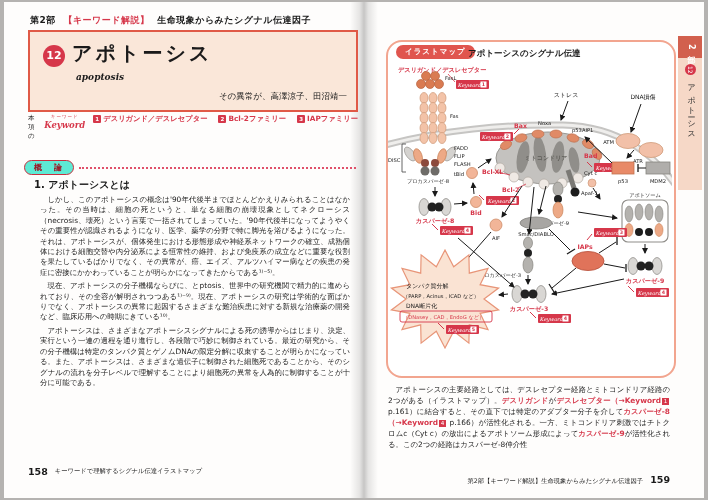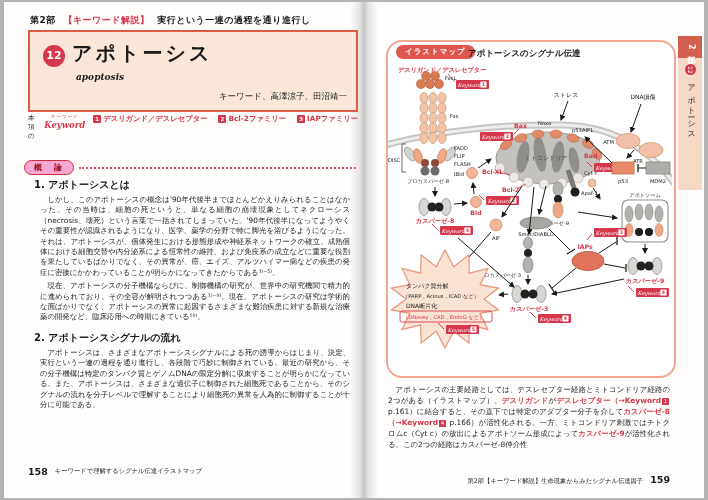--- a/index.html
+++ b/index.html
@@ -24,21 +24,21 @@
   .kwlbl{display:inline-flex;flex-direction:column;align-items:center;line-height:1;margin-top:1px}
   .kwruby{font-size:4.5px;color:#d6374a;letter-spacing:1px}
   .kwpre{font-size:6.5px;color:#1a1a1a}
   .kwword{font:italic bold 8.5px "DejaVu Serif",serif;color:#d6374a}
   .kwitems{display:flex;flex-direction:column;gap:3px}
   .kwline{display:flex;gap:11px}
   .kwitem{display:inline-flex;align-items:center;gap:2px;color:#d6374a;font-weight:bold;font-size:7.3px;white-space:nowrap}
   .kwnum{display:inline-block;width:8px;height:8px;background:#d6374a;color:#fff;font-size:5.5px;
     line-height:8px;text-align:center;border-radius:1px}
   #ovrow{left:24px;top:160px;width:332px;display:flex;align-items:center}
-  #ovbadge{background:#f9a8d4;border:1.2px solid #c92f3f;color:#9e1222;font-weight:bold;
+  #ovbadge{background:#5eead4;border:1.2px solid #c92f3f;color:#9e1222;font-weight:bold;
     font-size:8px;padding:1px 9px;border-radius:8px;letter-spacing:2px}
   #ovdots{flex:1;border-top:2px dotted #e0506a;margin-left:5px}
   #textcol{left:40px;top:178px;width:310px}
   #textcol h4{margin:0 0 3px -6px;font-size:10px}
   #textcol p{margin:0 0 3px 0;font-size:7.4px;line-height:10.4px;text-align:justify;text-indent:1em}
   #textcol .sec2{margin-top:8px}
   .pgfootL{left:28px;top:466px;display:flex;align-items:center;gap:7px}
   .pgfootR{left:388px;top:474px;width:282px;display:flex;justify-content:flex-end;align-items:baseline;gap:7px}
   .pgnum{font-size:9.5px;font-weight:bold}
   .pgtxt{font-size:6.3px}
@@ -79,28 +79,28 @@
 </head>
 <body>
 
 <div class="page" id="pageL"></div>
 <div class="page" id="pageR"></div>
 <div id="gutter"></div>
 
 <div class="abs" id="hdrL">
   <span>第2部</span>
   <span class="tag">【キーワード解説】</span>
-  <span>実行という一連の過程を通り進行し</span>
+  <span>生命現象からみたシグナル伝達因子</span>
 </div>
 
 <div class="abs" id="titlebox">
   <div class="num">12</div>
   <div class="ttl">アポトーシス</div>
   <div class="en">apoptosis</div>
-  <div class="auth">キーワード、高澤涼子、田沼靖一</div>
+  <div class="auth">その異常が、高澤涼子、田沼靖一</div>
 </div>
 
 <div class="abs" id="kwrow">
   <span class="kwpre">本項の</span>
   <span class="kwlbl">
     <span class="kwruby">キーワード</span>
     <span class="kwword">Keyword</span>
   </span>
   <span class="kwitems">
     <span class="kwline">
@@ -121,22 +121,21 @@
 </div>
 
 <div class="abs" id="ovrow">
   <span id="ovbadge">概　論</span>
   <span id="ovdots"></span>
 </div>
 
 <div class="abs" id="textcol">
   <h4>1. アポトーシスとは</h4>
   <p>しかし、このアポトーシスの概念は'90年代後半までほとんどかえりみられることはなかった。その当時は、細胞の死というと、単なる細胞の崩壊現象としてネクローシス（necrosis、壊死）という言葉で一括されてしまっていた。'90年代後半になってようやくその重要性が認識されるようになり、医学、薬学の分野で特に脚光を浴びるようになった。それは、アポトーシスが、個体発生における形態形成や神経系ネットワークの確立、成熟個体における細胞交替や内分泌系による恒常性の維持、および免疫系の成立などに重要な役割を果たしているばかりでなく、その異常が、癌、エイズ、アルツハイマー病などの疾患の発症に密接にかかわっていることが明らかになってきたからである¹⁾⁻⁵⁾。</p>
-  <p>現在、アポトーシスの分子機構ならびに、制御機構の研究が、世界中の研究機関で精力的に進められており、その全容が解明されつつある¹⁾⁻⁹⁾。現在、アポトーシスの研究は学術的な面ばかりでなく、アポトーシスの異常に起因するさまざまな難治疾患に対する新規な治療薬の開発など、臨床応用への時期にきている¹⁰⁾。</p>
-  <h4 class="sec2">2. アポトーシスシグナルの流れ</h4>
+  <p>現在、アポトーシスの分子機構ならびに、とptosis、世界中の研究機関で精力的に進められており、その全容が解明されつつある¹⁾⁻⁹⁾。現在、アポトーシスの研究は学術的な面ばかりでなく、アポトーシスの異常に起因するさまざまな難治疾患に対する新規な治療薬の開発など、臨床応用への時期にきている¹⁰⁾。</p>
   <p>アポトーシスは、さまざまなアポトーシスシグナルによる死の誘導からはじまり、決定、実行という一連の過程を通り進行し、各段階で巧妙に制御されている。最近の研究から、その分子機構は特定のタンパク質とゲノムDNAの限定分解に収束することが明らかになっている。また、アポトーシスは、さまざまな遺伝子に制御された細胞死であることから、そのシグナルの流れを分子レベルで理解することにより細胞死の異常を人為的に制御することが十分に可能である。</p>
 </div>
 
 <div class="abs pgfootL">
   <span class="pgnum">158</span>
   <span class="pgtxt">キーワードで理解するシグナル伝達イラストマップ</span>
 </div>
 
 <div class="abs" id="mapbox"></div>
 <div class="abs" id="mapbadge">イラストマップ</div>

